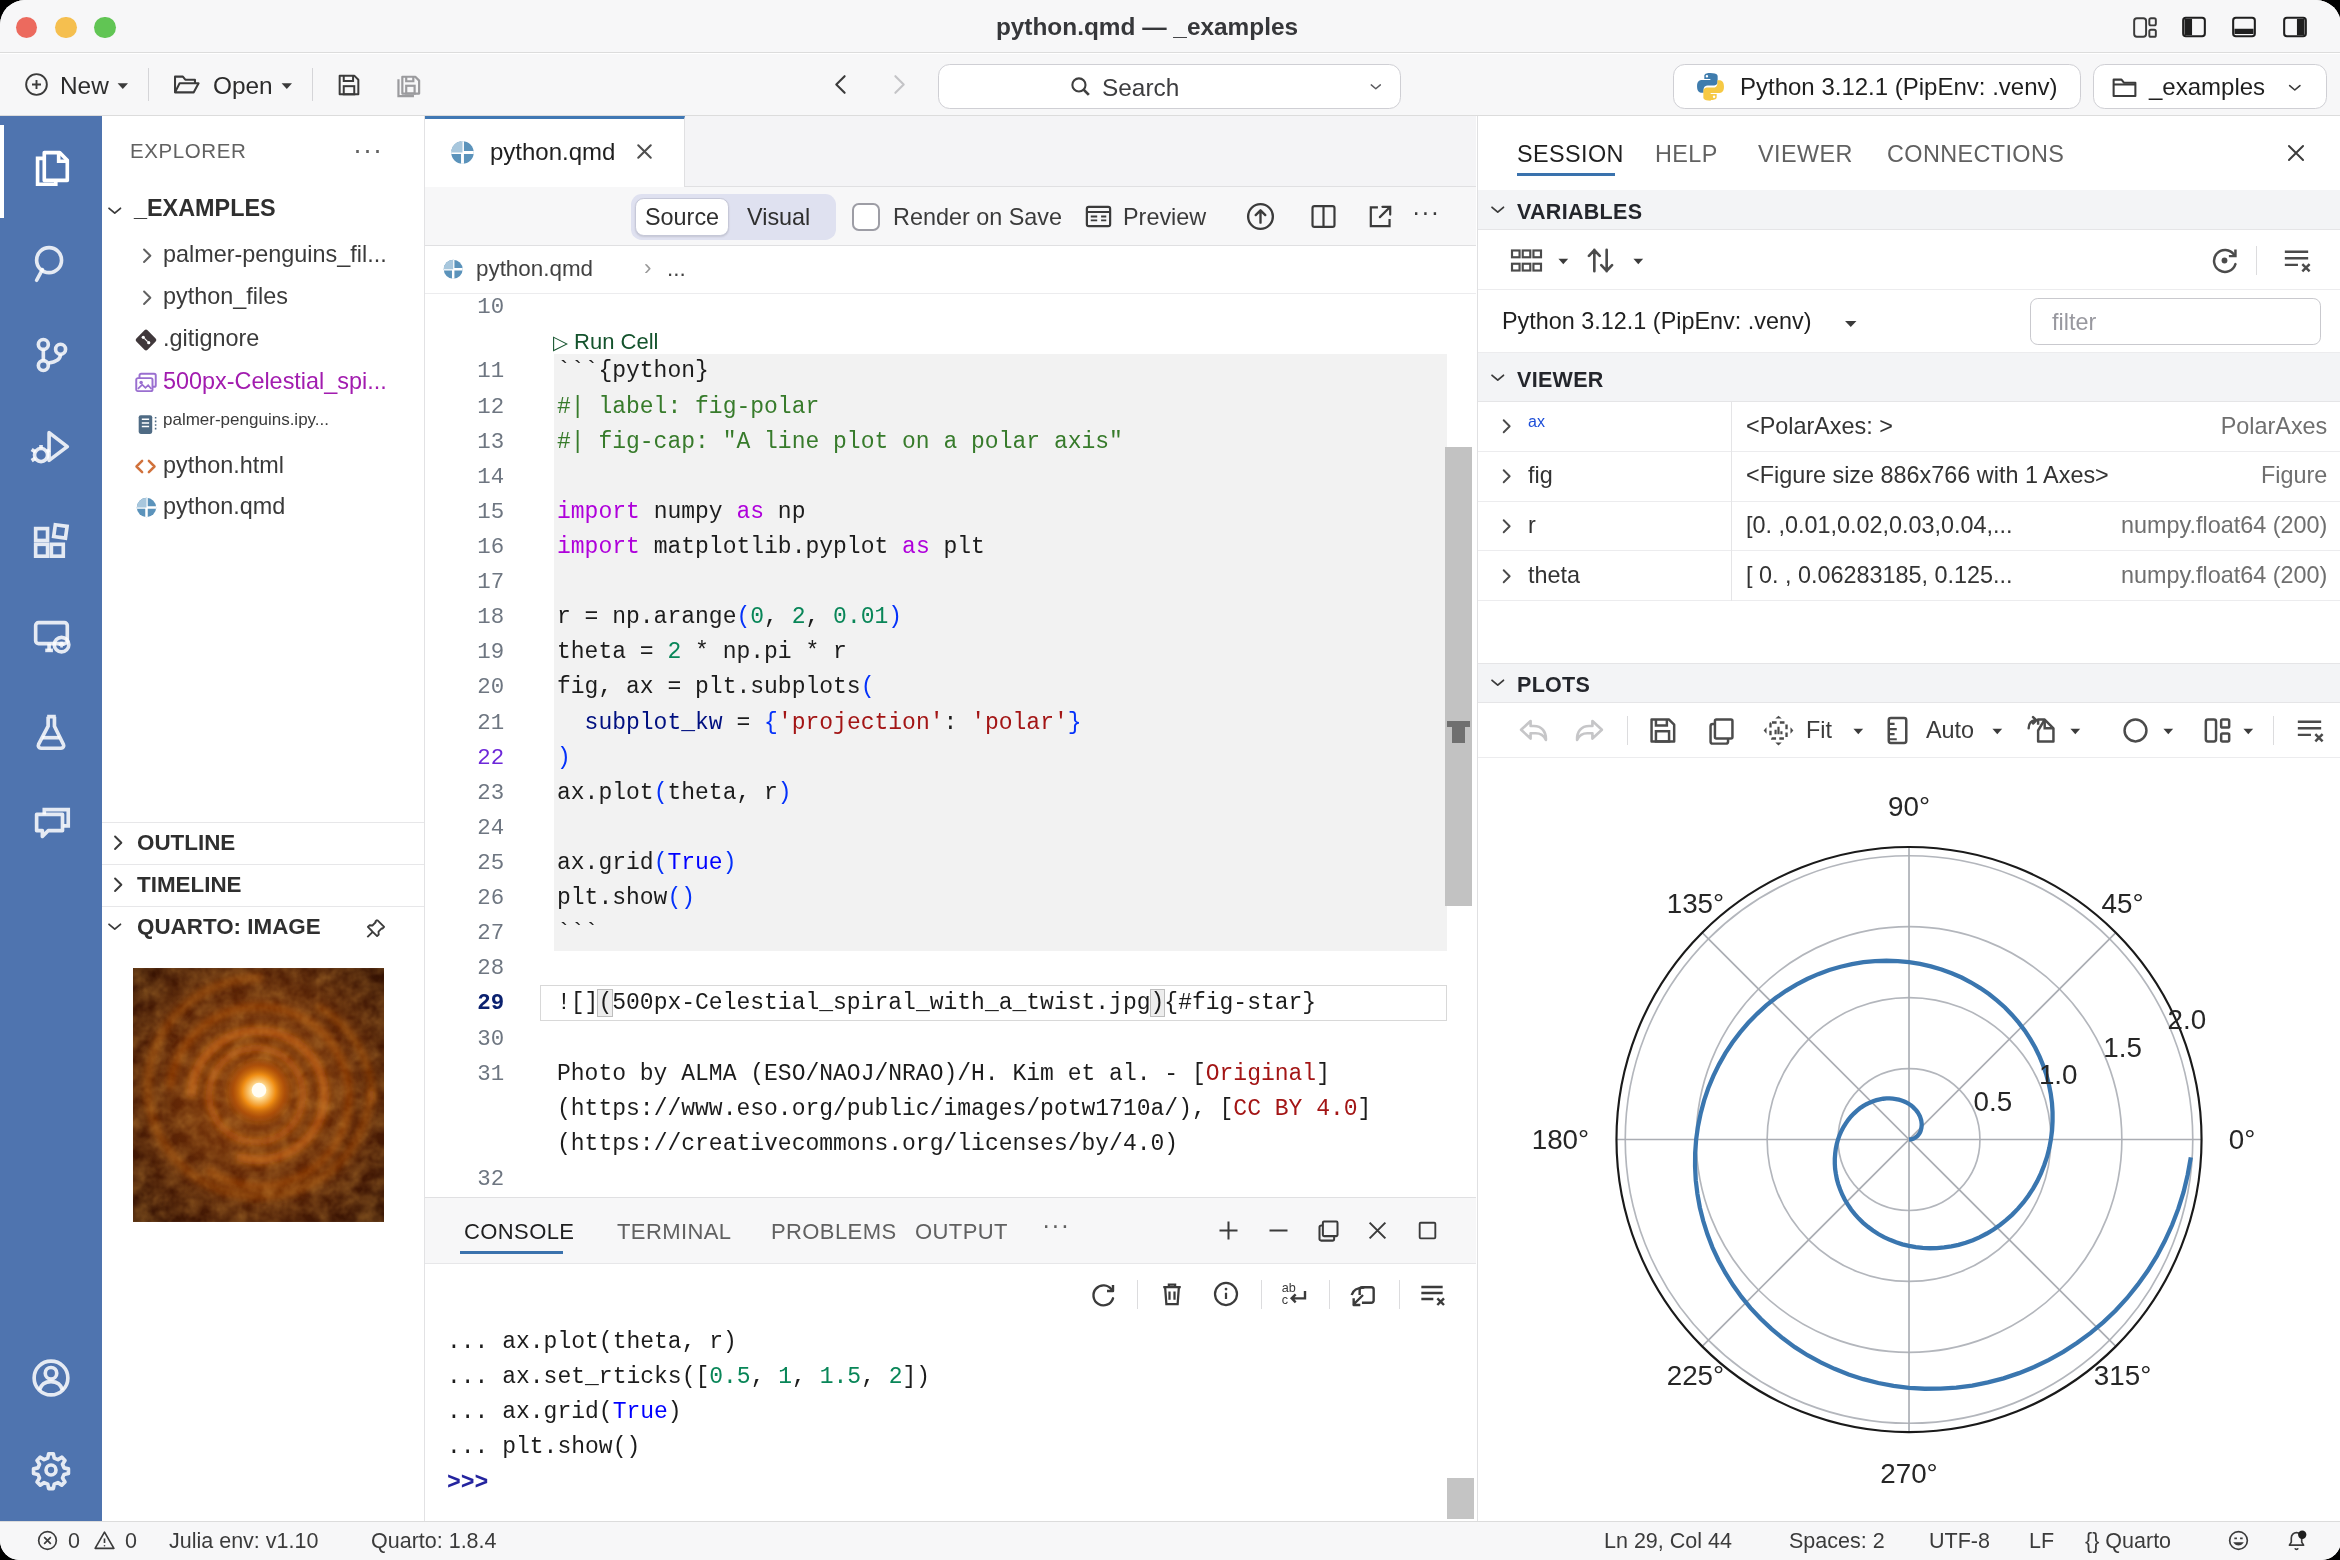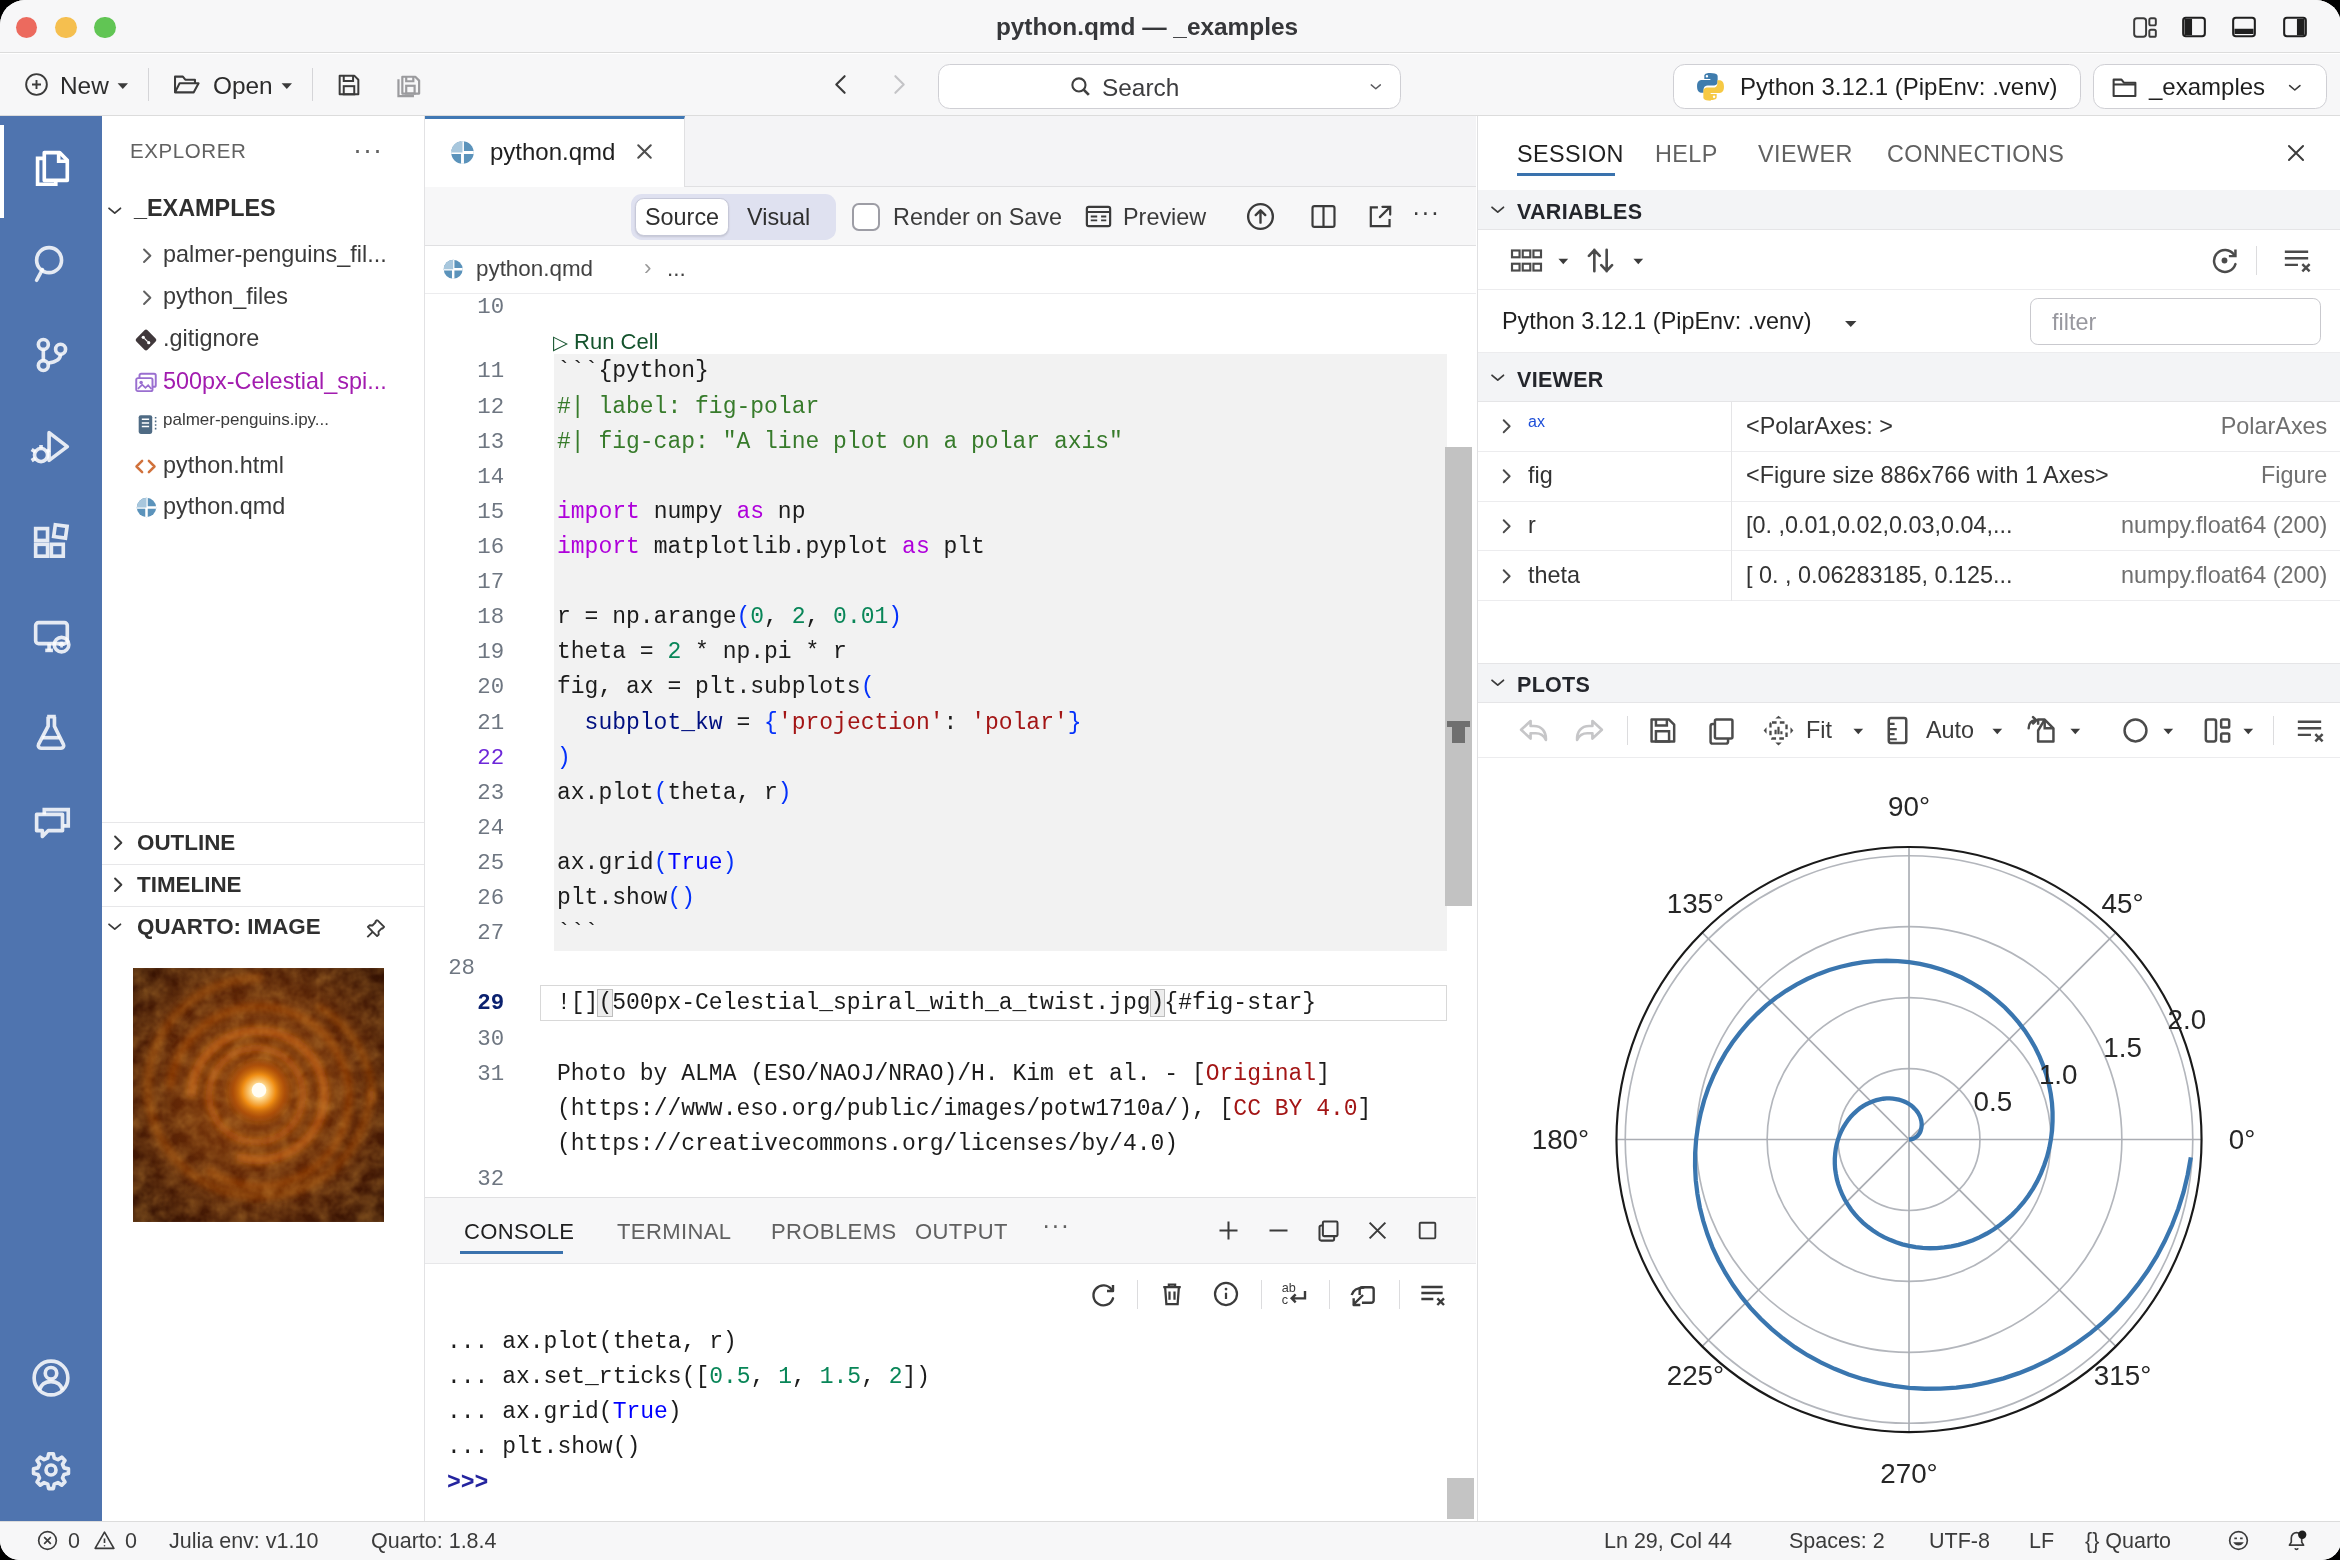--- a/index.html
+++ b/index.html
@@ -314,21 +314,21 @@
       <div class="ln" style="top:306px;left:-5.9px;color:#6e7681;">18</div>
       <div class="ln" style="top:341px;left:-5.9px;color:#6e7681;">19</div>
       <div class="ln" style="top:376px;left:-5.9px;color:#6e7681;">20</div>
       <div class="ln" style="top:412px;left:-5.9px;color:#6e7681;">21</div>
       <div class="ln" style="top:447px;left:-5.9px;color:#6d28d9;">22</div>
       <div class="ln" style="top:482px;left:-5.9px;color:#6e7681;">23</div>
       <div class="ln" style="top:517px;left:-5.9px;color:#6e7681;">24</div>
       <div class="ln" style="top:552px;left:-5.9px;color:#6e7681;">25</div>
       <div class="ln" style="top:587px;left:-5.9px;color:#6e7681;">26</div>
       <div class="ln" style="top:622px;left:-5.9px;color:#6e7681;">27</div>
-      <div class="ln" style="top:657px;left:-5.9px;color:#6e7681;text-align:center;">28</div>
+      <div class="ln" style="top:657px;left:-5.9px;color:#6e7681;">28</div>
       <div class="ln" style="top:692px;left:-5.9px;color:#0b216f;font-weight:bold;">29</div>
       <div class="ln" style="top:728px;left:-5.9px;color:#6e7681;">30</div>
       <div class="ln" style="top:763px;left:-5.9px;color:#6e7681;">31</div>
       <div class="ln" style="top:868px;left:-5.9px;color:#6e7681;">32</div>
       <div class="abs" style="left:128px;top:35px;width:293px;height:29px;font-size:22px;color:#14532d"><span style="font-size:19.5px">▷</span>&nbsp;Run Cell</div>
       <div class="cl mono" style="top:60px">```{python}</div>
       <div class="cl mono" style="top:96px"><span class="c">#|&nbsp;label:&nbsp;fig-polar</span></div>
       <div class="cl mono" style="top:131px"><span class="c">#|&nbsp;fig-cap:&nbsp;"A&nbsp;line&nbsp;plot&nbsp;on&nbsp;a&nbsp;polar&nbsp;axis"</span></div>
       <div class="cl mono" style="top:201px"><span class="k">import</span> numpy <span class="k">as</span> np</div>
       <div class="cl mono" style="top:236px"><span class="k">import</span> matplotlib.pyplot <span class="k">as</span> plt</div>

